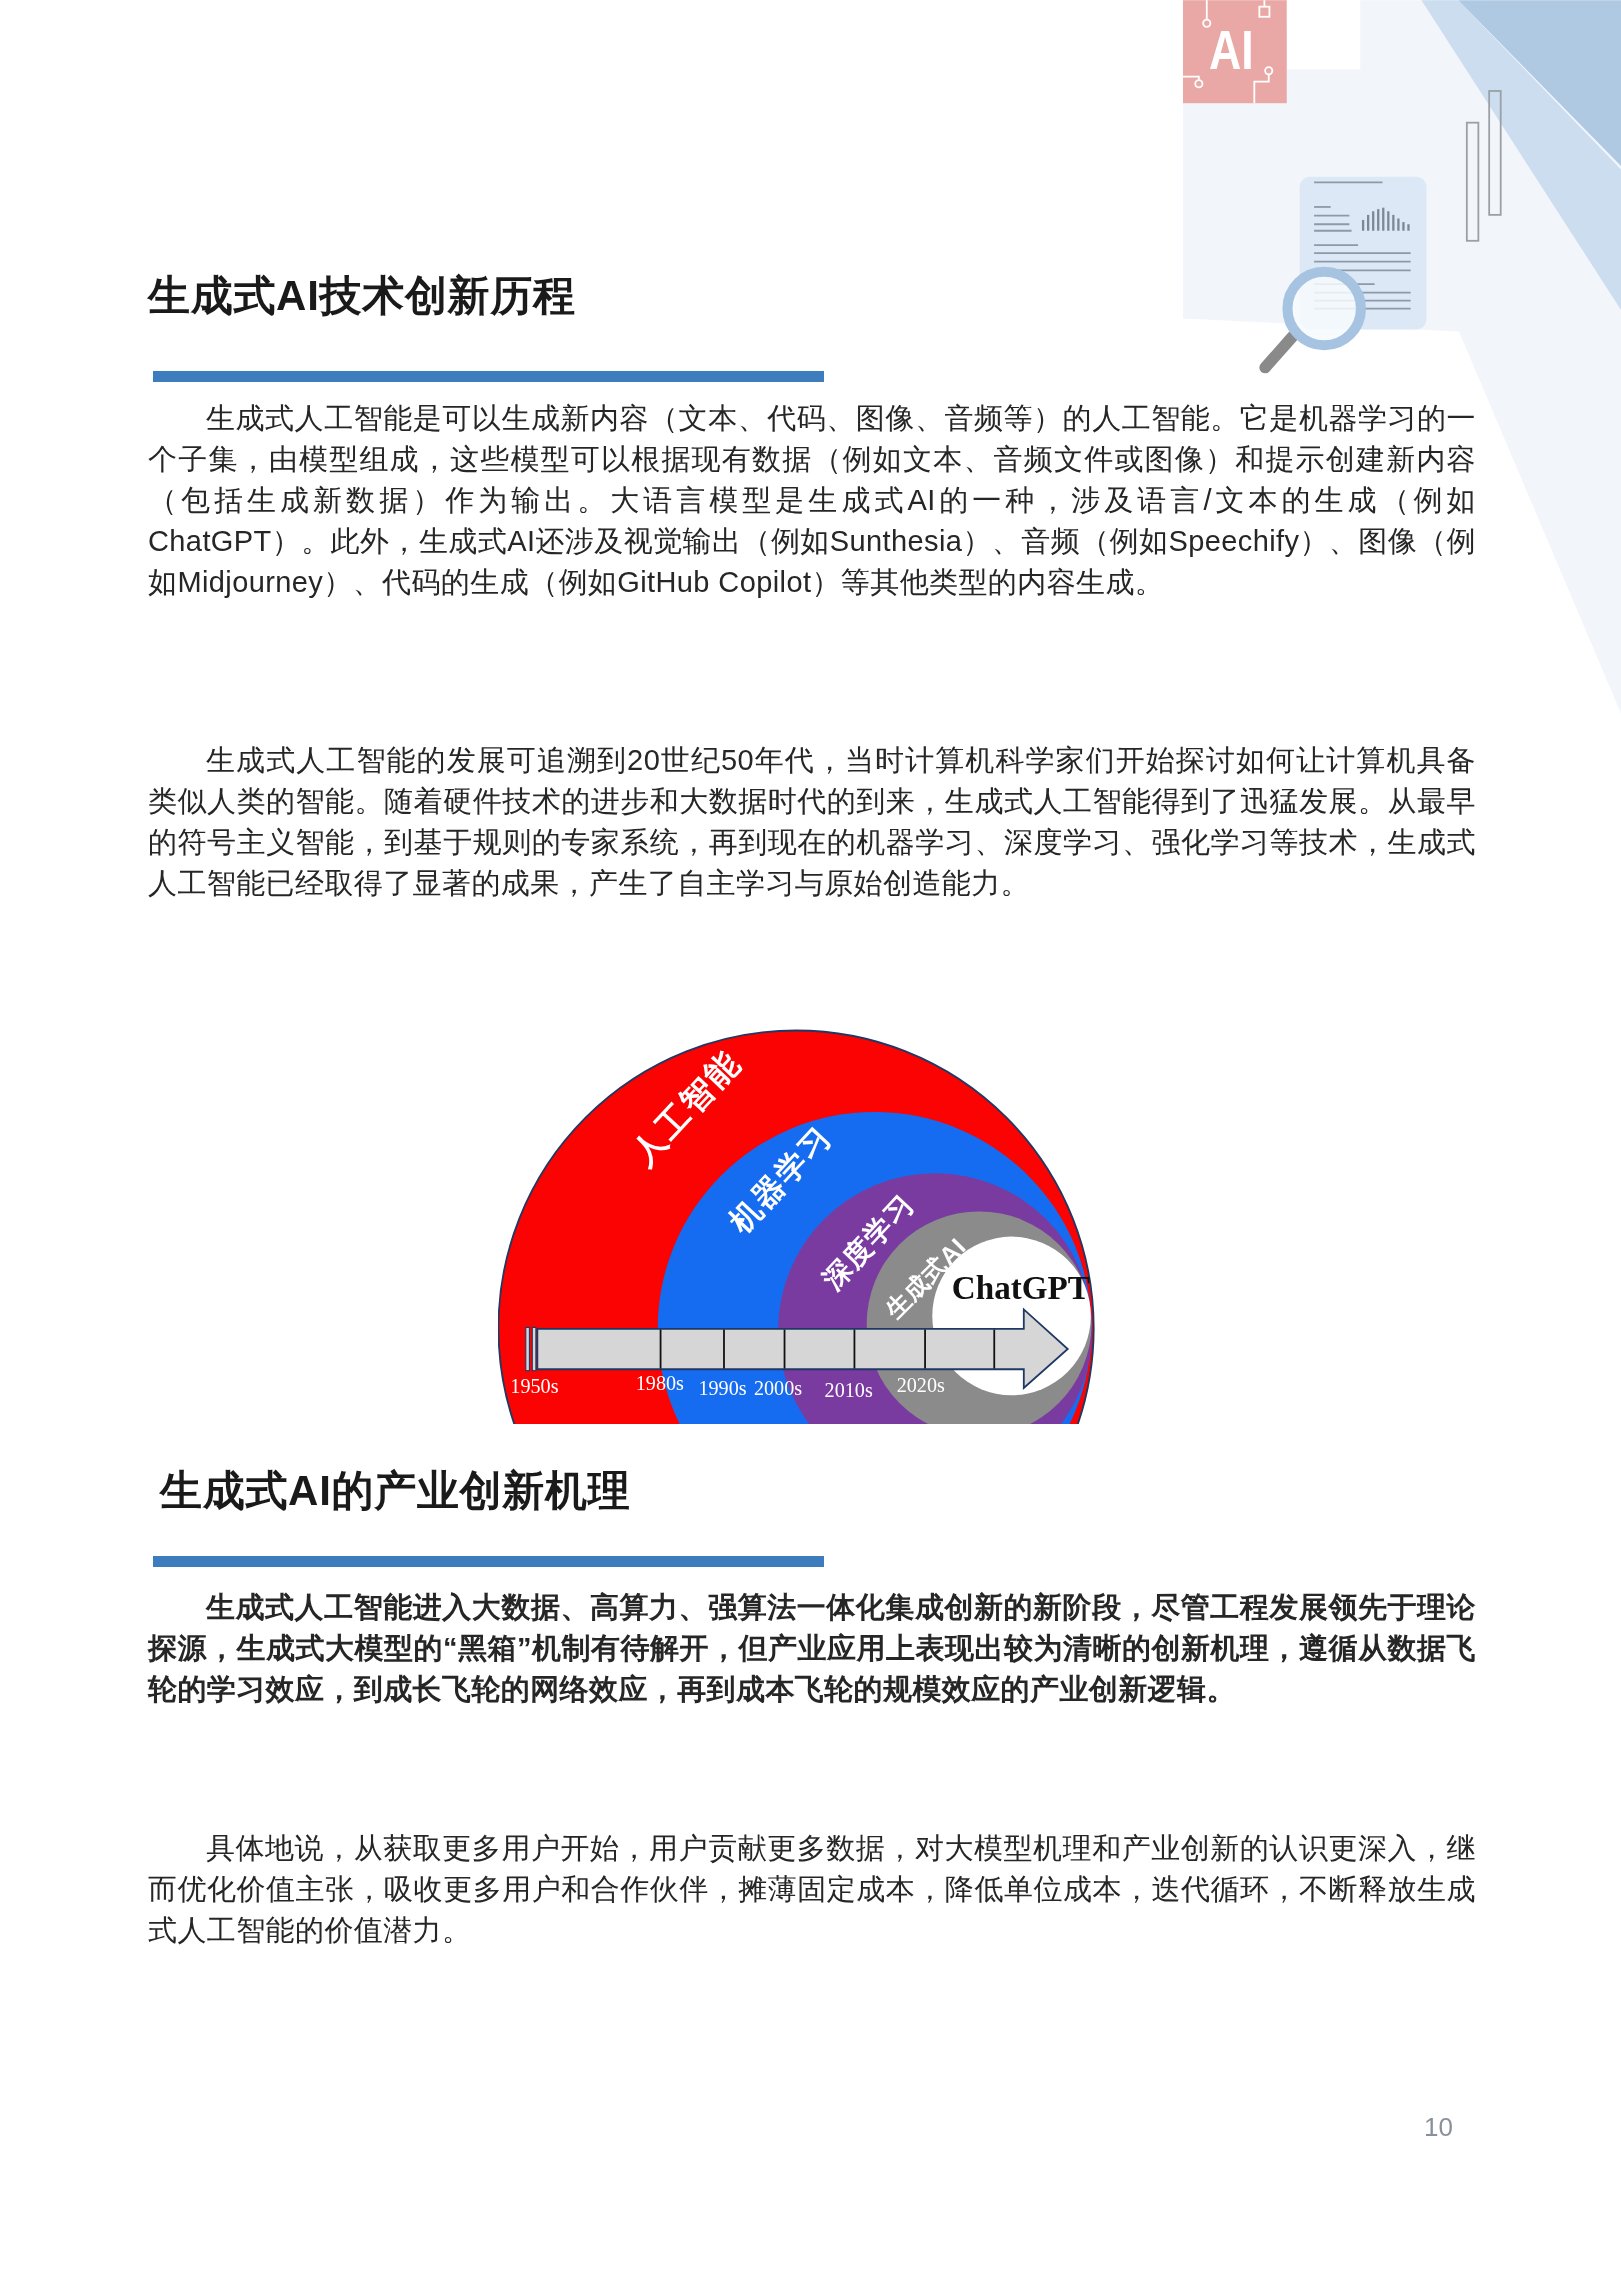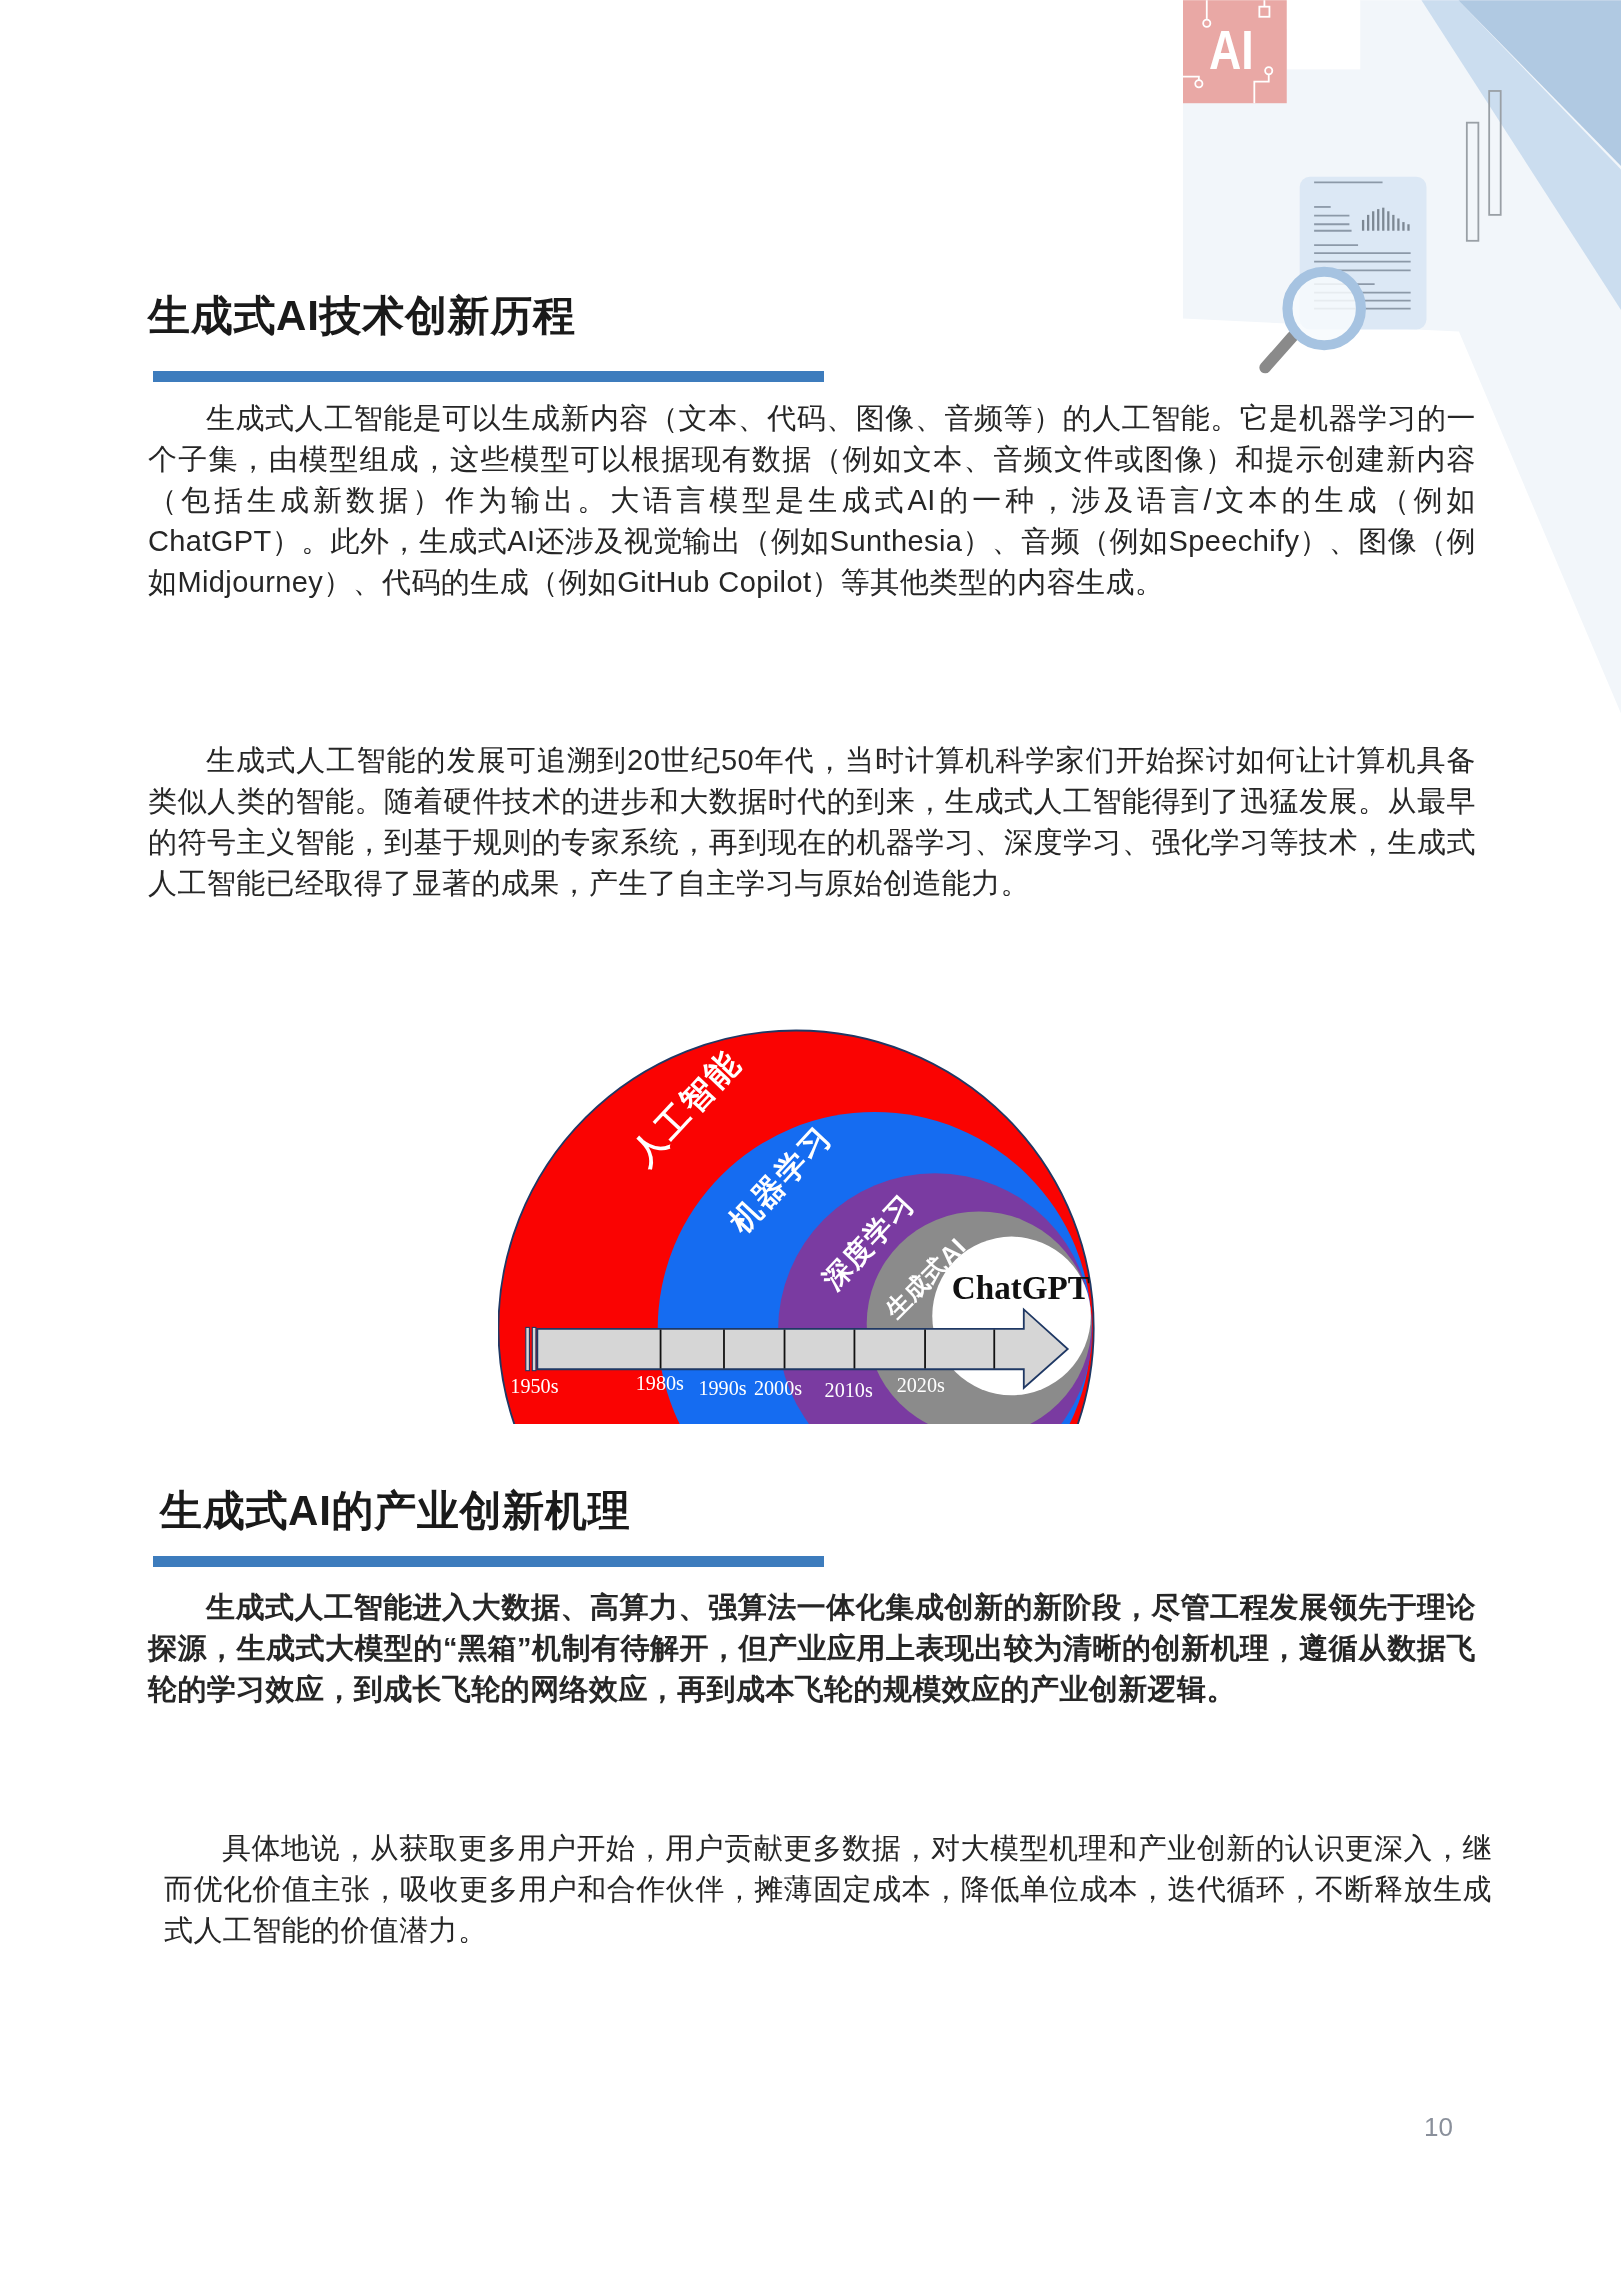--- a/index.html
+++ b/index.html
@@ -3,21 +3,21 @@
 <meta charset="utf-8">
 <style>
   html,body{margin:0;padding:0;}
   body{
     width:1622px;height:2295px;position:relative;background:#ffffff;
     font-family:"Liberation Sans",sans-serif;color:#262626;overflow:hidden;
   }
   .abs{position:absolute;}
   .heading{
     font-size:42px;font-weight:700;color:#1a1a1a;letter-spacing:0.7px;
-    white-space:nowrap;line-height:45px;margin-top:20px;
+    white-space:nowrap;line-height:45px;
   }
   .rule{background:#3d7cbd;height:10.8px;}
   .para{
     width:1328px;font-size:29px;line-height:41px;color:#262626;
     text-align:justify;text-justify:inter-character;text-indent:58px;
     letter-spacing:0.4px;margin:0;
   }
   .pagenum{font-size:26px;color:#8a909b;}
   svg text{font-family:"Liberation Sans",sans-serif;}
   svg .serif{font-family:"Liberation Serif",serif;}
@@ -133,16 +133,16 @@
     <text class="serif" x="388" y="540">2000s</text>
     <text class="serif" x="486" y="543">2010s</text>
     <text class="serif" x="586" y="535">2020s</text>
   </g>
 </svg>
 
 <div class="abs heading" style="left:160px;top:1468px;">生成式AI的产业创新机理</div>
 <div class="abs rule" style="left:153px;top:1556px;width:671px;"></div>
 
 <p class="abs para" style="left:148px;top:1587px;font-weight:bold;">生成式人工智能进入大数据、高算力、强算法一体化集成创新的新阶段，尽管工程发展领先于理论探源，生成式大模型的“黑箱”机制有待解开，但产业应用上表现出较为清晰的创新机理，遵循从数据飞轮的学习效应，到成长飞轮的网络效应，再到成本飞轮的规模效应的产业创新逻辑。</p>
-<p class="abs para" style="left:164px;top:1828px;">具体地说，从获取更多用户开始，用户贡献更多数据，对大模型机理和产业创新的认识更深入，继而优化价值主张，吸收更多用户和合作伙伴，摊薄固定成本，降低单位成本，迭代循环，不断释放生成式人工智能的价值潜力。</p>
+<p class="abs para" style="left:148px;top:1828px;">具体地说，从获取更多用户开始，用户贡献更多数据，对大模型机理和产业创新的认识更深入，继而优化价值主张，吸收更多用户和合作伙伴，摊薄固定成本，降低单位成本，迭代循环，不断释放生成式人工智能的价值潜力。</p>
 
 <div class="abs pagenum" style="left:1424px;top:2112px;">10</div>
 
 
 </body></html>

